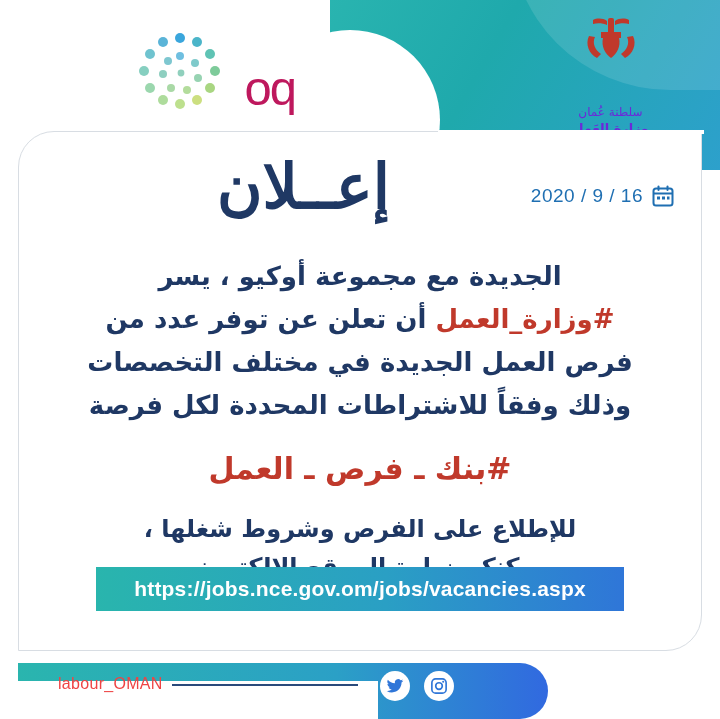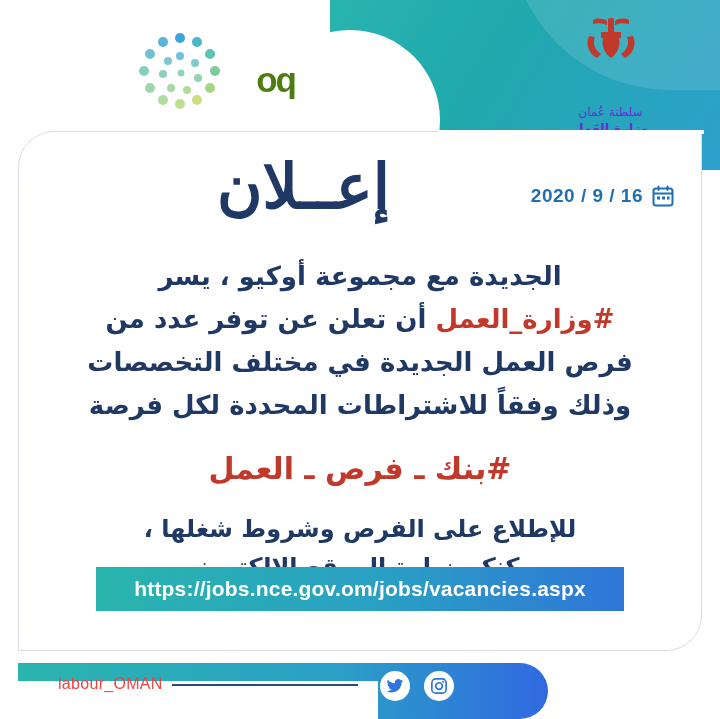--- a/index.html
+++ b/index.html
@@ -73,24 +73,24 @@
     position: absolute;
     left: 0;
     top: 0;
     width: 92px;
     height: 85px;
   }
   .oq-word {
     position: absolute;
     right: 0;
     top: 30px;
-    font-size: 35px;
-    font-weight: bold;
+    font-size: 49px;
+    font-weight: normal;
     letter-spacing: -2px;
-    color: #4d7c0f;
+    color: #be185d;
     font-family: "Liberation Sans", sans-serif;
   }
 
   
   .ministry {
     position: absolute;
     right: 42px;
     top: 16px;
     width: 135px;
     height: 112px;
@@ -155,21 +155,21 @@
     right: 46px;
     top: 185px;
     display: flex;
     align-items: center;
     gap: 9px;
     direction: ltr;
   }
   .date-text {
     font-size: 19px;
     color: #1f6fb2;
-    font-weight: bold;
+    font-weight: normal;
     font-family: "Liberation Sans", sans-serif;
     letter-spacing: 0.5px;
   }
   .cal-icon {
     width: 22px;
     height: 22px;
   }
 
   
   .body-block {

